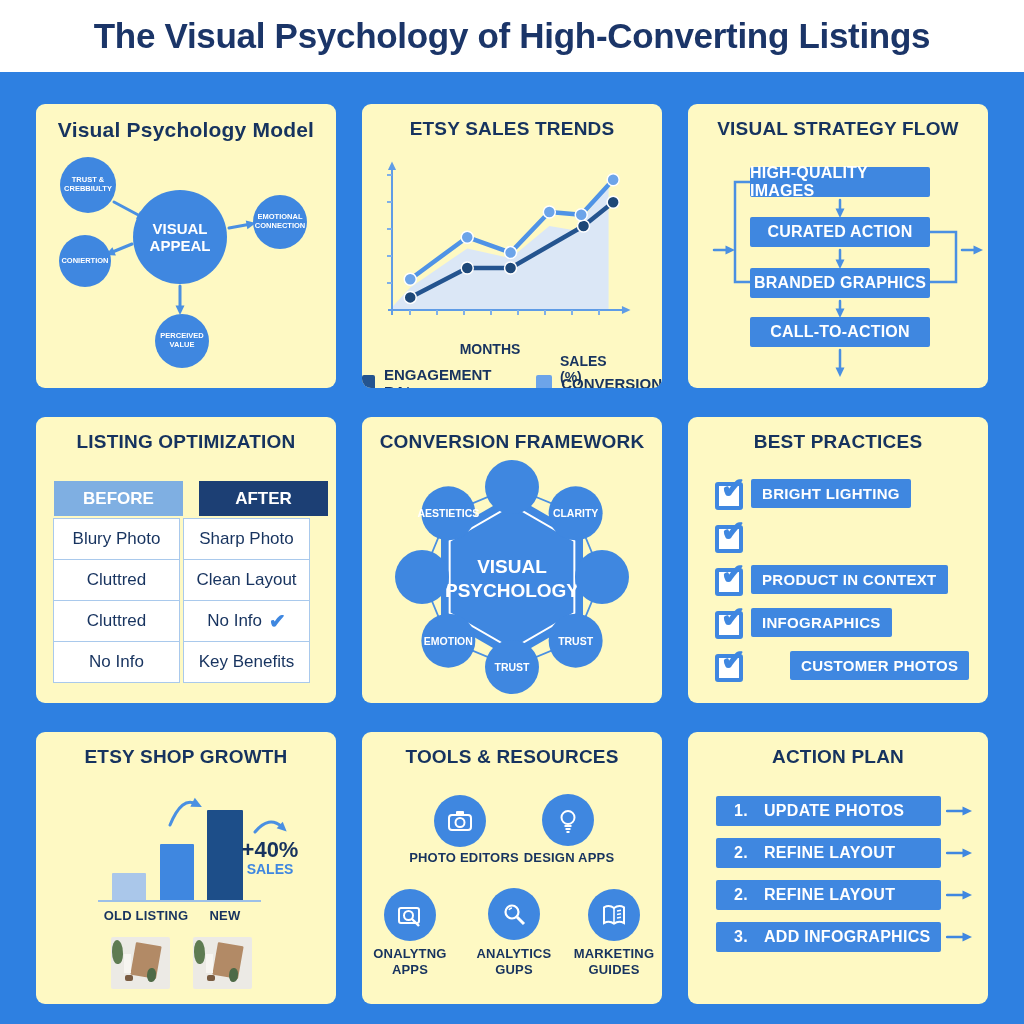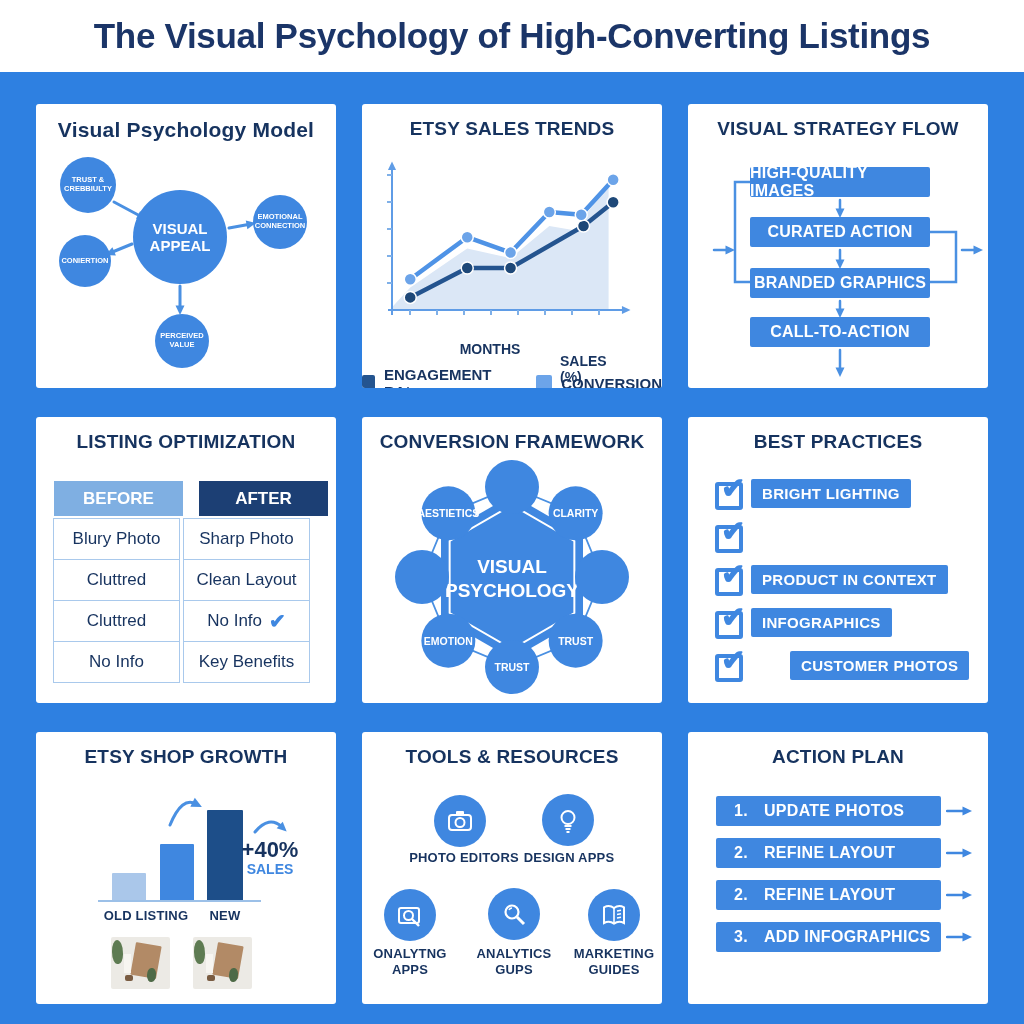--- a/index.html
+++ b/index.html
@@ -1,20 +1,20 @@
 <!DOCTYPE html>
 <html><head>
 <meta charset="utf-8">
 <style>
   html,body{margin:0;padding:0;}
   body{width:1024px;height:1024px;background:#2e80e1;font-family:"Liberation Sans",sans-serif;position:relative;overflow:hidden;}
   header{height:72px;background:#ffffff;display:flex;align-items:center;justify-content:center;}
   header h1{margin:18px;font-size:35px;font-weight:bold;color:#1b3568;letter-spacing:-0.3px;}
   .grid{position:absolute;left:36px;top:104px;display:grid;grid-template-columns:300px 300px 300px;grid-template-rows:284px 286px 272px;column-gap:26px;row-gap:29px;}
-  .card{background:#ffffff;position:relative;border-radius:3px;overflow:hidden;}
+  .card{background:#fef9c3;position:relative;border-radius:9px;overflow:hidden;}
   .card h2{position:absolute;top:14px;left:0;width:100%;text-align:center;margin:0;font-size:19px;font-weight:bold;color:#16335f;letter-spacing:0.2px;}
   #card-model h2{font-size:21px;}
   .abs{position:absolute;}
   .mcircle{position:absolute;border-radius:50%;background:#3f87e0;color:#fff;display:flex;align-items:center;justify-content:center;text-align:center;font-weight:bold;line-height:1.15;}
   .flowbox{position:absolute;left:62px;width:180px;height:30px;background:#3f87e0;color:#fff;font-weight:bold;font-size:16px;display:flex;align-items:center;justify-content:center;border-radius:2px;letter-spacing:0.2px;}
   .tbl{position:absolute;left:18px;top:64px;width:260px;}
   .tbl .hrow{display:grid;grid-template-columns:129px 129px;column-gap:16px;}
   .tbl .hcell{height:35px;display:flex;align-items:center;justify-content:center;color:#fff;font-weight:bold;font-size:17px;}
   .tbl .brow{display:grid;grid-template-columns:130px 130px;}
   .tbl .bcell{height:40px;display:flex;align-items:center;justify-content:center;color:#17335f;font-size:17px;font-weight:500;border:1px solid #a9c9ec;margin:-1px 4px 0 -1px;background:#fff;gap:7px;}

